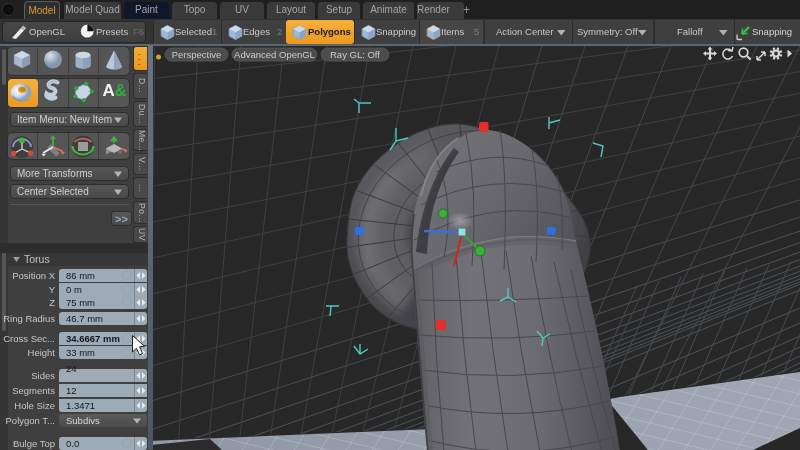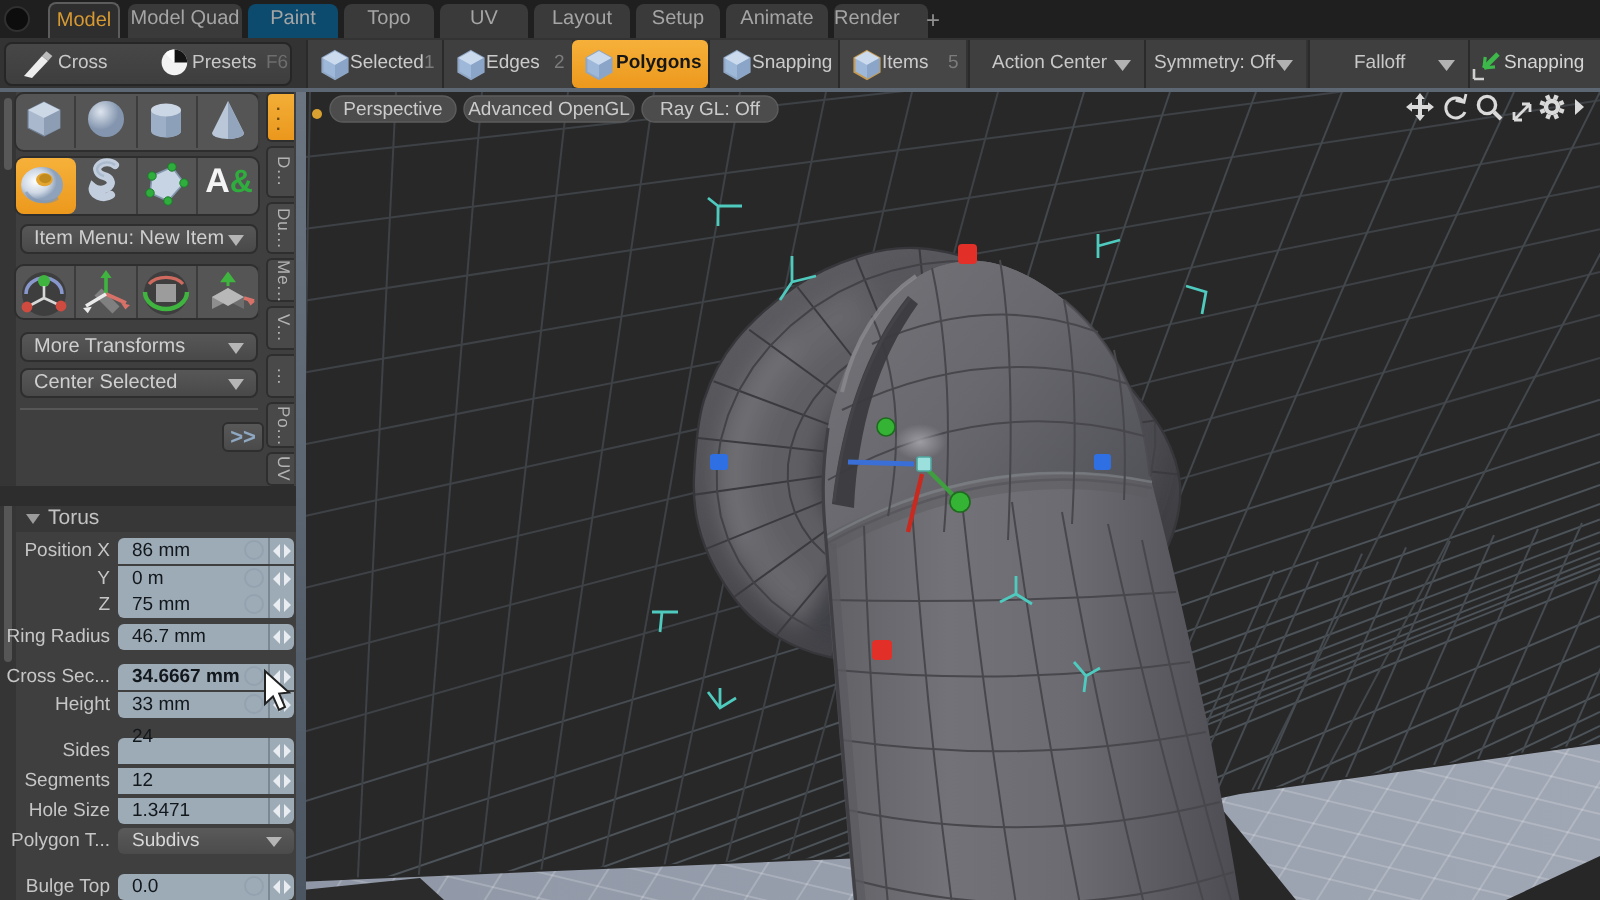--- a/index.html
+++ b/index.html
@@ -1,31 +1,31 @@
 <!DOCTYPE html>
 <html><head><meta charset="utf-8"><style>*{margin:0;padding:0;box-sizing:border-box;}html,body{width:800px;height:450px;overflow:hidden;}body{font-family:"Liberation Sans",sans-serif;background:#3f3f3f;position:relative;}</style></head><body>
 <div style="position:absolute;left:0px;top:0px;width:800px;height:19px;background:#1f1f1f;"></div>
 <div style="position:absolute;left:2px;top:3px;width:13px;height:13px;border-radius:50%;background:#0d0d0d;border:1px solid #303030;"></div>
 <div style="position:absolute;left:24px;top:1px;width:36px;height:18px;background:#2e2e2e;border:1px solid #5c5c5c;border-bottom:none;border-radius:4px 4px 0 0;color:#d79a32;font-size:10px;text-align:center;line-height:17px;white-space:nowrap;">Model</div>
 <div style="position:absolute;left:64px;top:2px;width:57px;height:17px;background:#3a3a3a;border-radius:4px 4px 0 0;color:#a5a5a5;font-size:10px;text-align:center;line-height:16px;white-space:nowrap;">Model Quad</div>
-<div style="position:absolute;left:124px;top:2px;width:45px;height:17px;background:#0c4a6e;border-radius:4px 4px 0 0;color:#a5a5a5;font-size:10px;text-align:center;line-height:16px;white-space:nowrap;">Paint</div>
+<div style="position:absolute;left:124px;top:2px;width:45px;height:17px;background:#0f172a;border-radius:4px 4px 0 0;color:#a5a5a5;font-size:10px;text-align:center;line-height:16px;white-space:nowrap;">Paint</div>
 <div style="position:absolute;left:172px;top:2px;width:45px;height:17px;background:#3a3a3a;border-radius:4px 4px 0 0;color:#a5a5a5;font-size:10px;text-align:center;line-height:16px;white-space:nowrap;">Topo</div>
 <div style="position:absolute;left:220px;top:2px;width:44px;height:17px;background:#3a3a3a;border-radius:4px 4px 0 0;color:#a5a5a5;font-size:10px;text-align:center;line-height:16px;white-space:nowrap;">UV</div>
 <div style="position:absolute;left:267px;top:2px;width:48px;height:17px;background:#3a3a3a;border-radius:4px 4px 0 0;color:#a5a5a5;font-size:10px;text-align:center;line-height:16px;white-space:nowrap;">Layout</div>
 <div style="position:absolute;left:318px;top:2px;width:42px;height:17px;background:#3a3a3a;border-radius:4px 4px 0 0;color:#a5a5a5;font-size:10px;text-align:center;line-height:16px;white-space:nowrap;">Setup</div>
 <div style="position:absolute;left:363px;top:2px;width:51px;height:17px;background:#3a3a3a;border-radius:4px 4px 0 0;color:#a5a5a5;font-size:10px;text-align:center;line-height:16px;white-space:nowrap;">Animate</div>
 <div style="position:absolute;left:417px;top:2px;width:47px;height:17px;background:#3a3a3a;border-radius:4px 4px 0 0;color:#a5a5a5;font-size:10px;text-align:left;line-height:16px;white-space:nowrap;">Render</div>
 <div style="position:absolute;left:463px;top:3px;font-size:12px;color:#909090;font-weight:normal;white-space:nowrap;">+</div>
 <div style="position:absolute;left:0px;top:19px;width:800px;height:25px;background:#333333;"></div>
 <div style="position:absolute;left:2px;top:21px;width:144px;height:22px;background:linear-gradient(#474747,#3e3e3e);border:1px solid #262626;border-radius:4px;"></div>
 <svg style="position:absolute;left:9px;top:23px;" width="20" height="18">
     <path d="M3,15 L12,5 l3,2.5 L7,16 Z" fill="#ededed"></path>
     <path d="M12,5 l2.2,-2.4 3,2.4 -2.2,2.5 Z" fill="#bbbbbb"></path>
   </svg>
-<div style="position:absolute;left:29px;top:25.5px;font-size:9.5px;color:#c8c8c8;font-weight:normal;white-space:nowrap;">Cross</div>
+<div style="position:absolute;left:29px;top:25.5px;font-size:9.5px;color:#c8c8c8;font-weight:normal;white-space:nowrap;">OpenGL</div>
 <svg style="position:absolute;left:80px;top:24px;" width="15" height="15">
     <circle cx="7.2" cy="7.2" r="6.4" fill="#f2f2f2"></circle>
     <path d="M7.2,0.8 a6.4,6.4 0 0 1 6.4,6.4 L7.2,7.2 Z" fill="#141414"></path>
     <path d="M7.2,0.8 a6.4,6.4 0 0 0 -4.5,1.9 L7.2,7.2 Z" fill="#ffffff"></path>
   </svg>
 <div style="position:absolute;left:96px;top:25.5px;font-size:9.5px;color:#c8c8c8;font-weight:normal;white-space:nowrap;text-align:center;">Presets</div>
 <div style="position:absolute;left:133px;top:25.5px;font-size:9.5px;color:#6e6e6e;font-weight:normal;white-space:nowrap;">F6</div>
 <div style="position:absolute;left:153px;top:20px;width:68px;height:24px;background:#3f3f3f;border-left:1px solid #2a2a2a;"></div>
 <svg style="position:absolute;left:159px;top:24px;" width="17" height="17">
     <path d="M8.5,1.5 L14.8,5 14.8,12 8.5,15.5 2.2,12 2.2,5 Z" fill="#9db8d8" stroke="#8fa6c4" stroke-width="1"></path>

